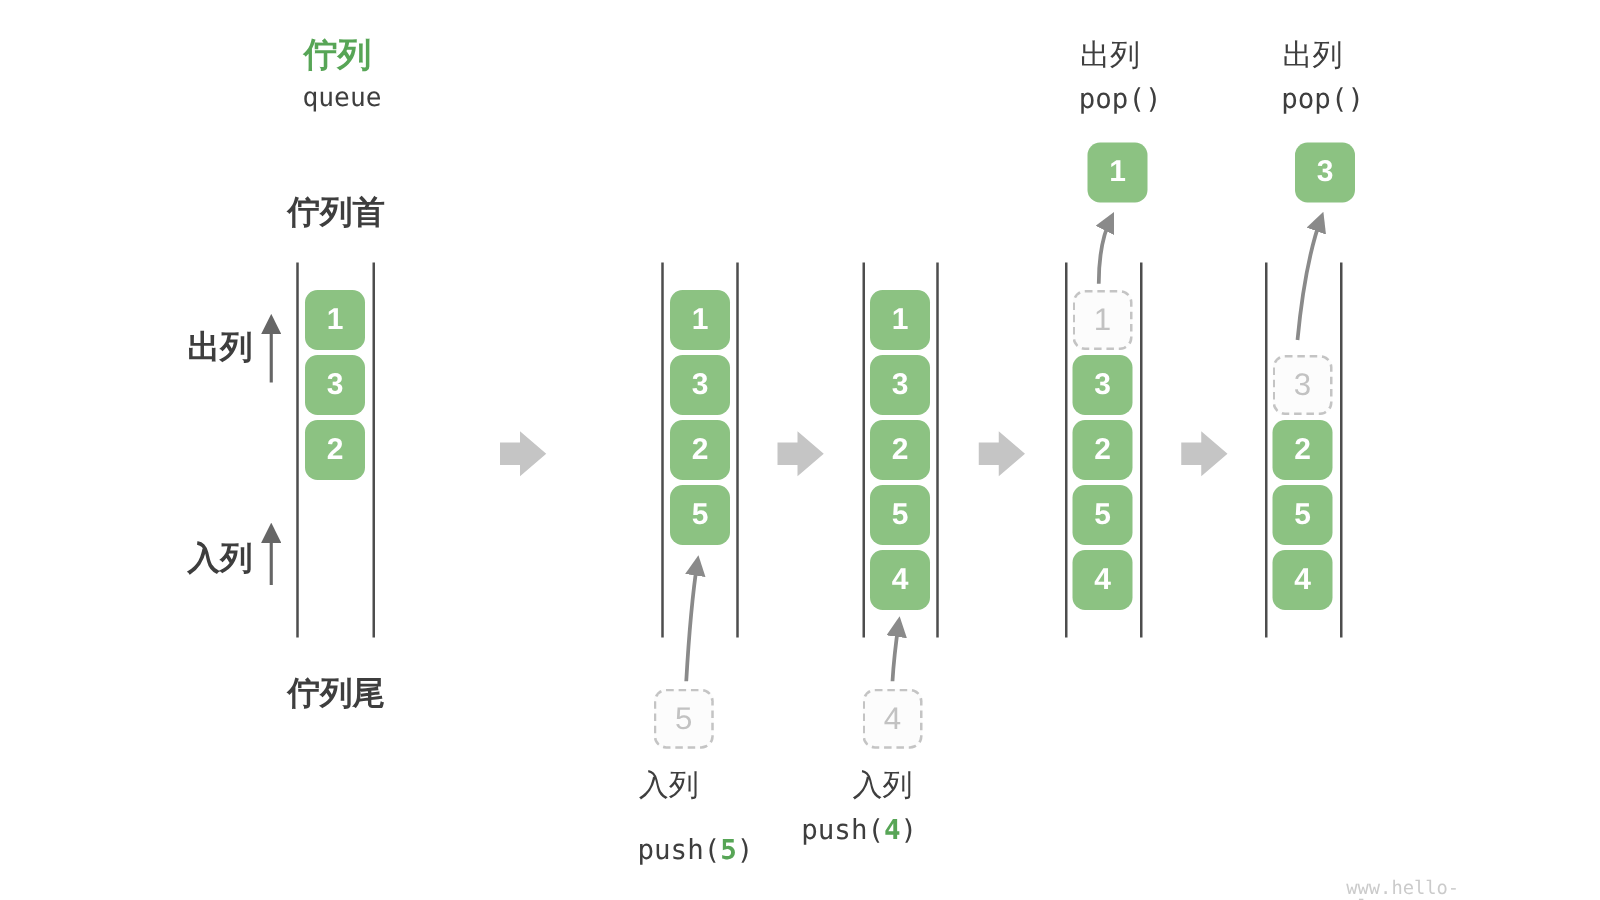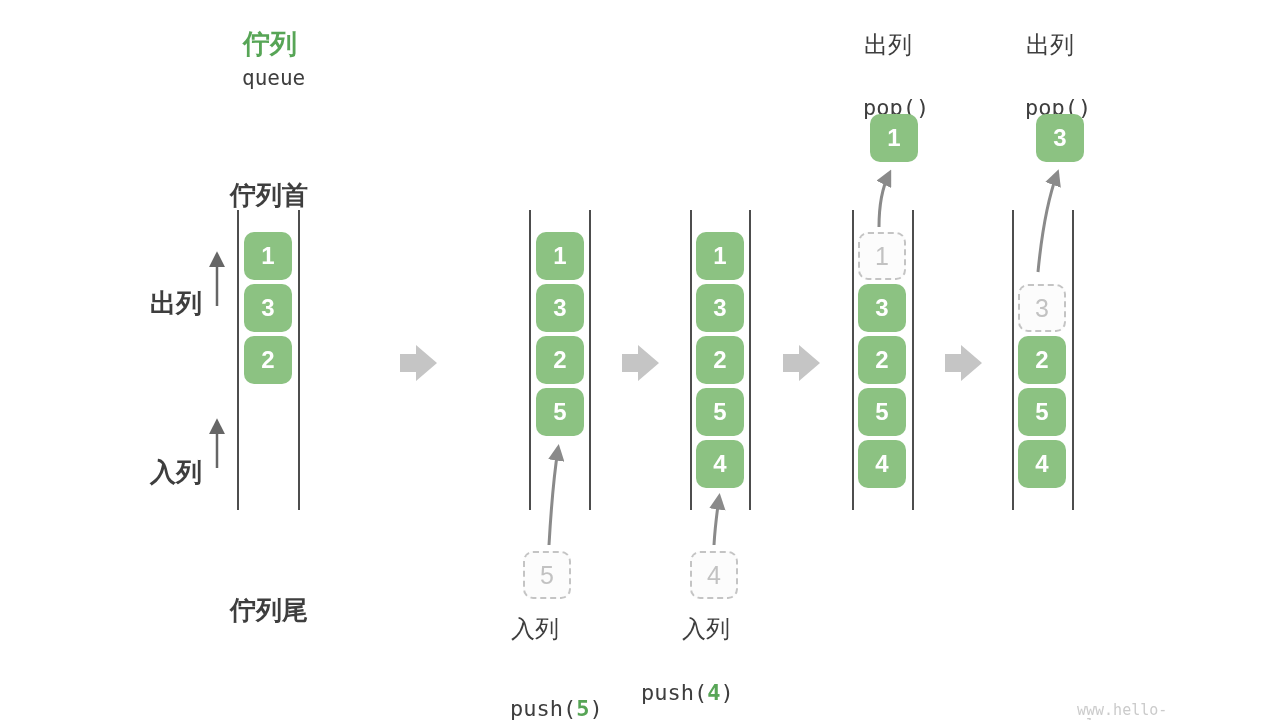--- a/index.html
+++ b/index.html
@@ -14,42 +14,42 @@
     position:absolute;width:48px;height:48px;box-sizing:border-box;border-radius:10px;
     display:flex;align-items:center;justify-content:center;
     font-size:24px;font-weight:bold;line-height:1;
   }
   .cell.green{background:#8CC282;color:#ffffff;}
   .cell.ghost{
     background:#FCFCFC;border:2px dashed #C4C4C4;color:#C2C2C2;font-weight:normal;
     font-size:25px;
   }
   
-  .zh-bold{position:absolute;font-size:26px;font-weight:bold;color:#3E3E3E;line-height:1;white-space:nowrap;margin-top:26px;}
+  .zh-bold{position:absolute;font-size:26px;font-weight:bold;color:#3E3E3E;line-height:1;white-space:nowrap;}
   .op-label{position:absolute;font-size:24px;font-weight:500;color:#3E3E3E;line-height:1;white-space:nowrap;}
   .code{
     position:absolute;font-family:"DejaVu Sans Mono",monospace;font-size:22px;color:#3E3E3E;
-    line-height:1;white-space:nowrap;margin-top:28px;
+    line-height:1;white-space:nowrap;
   }
   .code .arg{color:#57A556;font-weight:bold;}
   .title-zh{position:absolute;font-size:27px;font-weight:bold;color:#57A556;line-height:1;}
   .title-en{position:absolute;font-family:"DejaVu Sans Mono",monospace;font-size:21px;color:#3E3E3E;line-height:1;}
   .watermark{position:absolute;font-family:"DejaVu Sans Mono",monospace;font-size:15px;color:#CBCBCB;line-height:1;margin-top:24px;}
   svg.overlay{position:absolute;left:0;top:0;pointer-events:none;}
 </style>
 </head>
 <body>
 
 <div class="canvas">
 
   <div class="title-zh" style="left:243px;top:31px">佇列</div>
   <div class="title-en" style="left:242px;top:68px">queue</div>
 
   <div class="zh-bold" style="left:230px;top:156px">佇列首</div>
-  <div class="zh-bold" style="left:230px;top:571px">佇列尾</div>
+  <div class="zh-bold" style="left:230px;top:541px">佇列尾</div>
   <div class="zh-bold" style="left:150px;top:264px">出列</div>
   <div class="zh-bold" style="left:150px;top:433px">入列</div>
 
   <svg class="overlay" width="1280" height="720" viewBox="0 0 1280 720">
     <defs>
       <marker id="ahDark" viewBox="0 0 10 10" refX="7" refY="5" markerWidth="6.5" markerHeight="6.5" orient="auto">
         <path d="M0,0 L10,5 L0,10 Z" fill="#666666"></path>
       </marker>
       <marker id="ahGray" viewBox="0 0 10 10" refX="7" refY="5" markerWidth="5.5" markerHeight="5.5" orient="auto">
         <path d="M0,0 L10,5 L0,10 Z" fill="#8A8A8A"></path>

